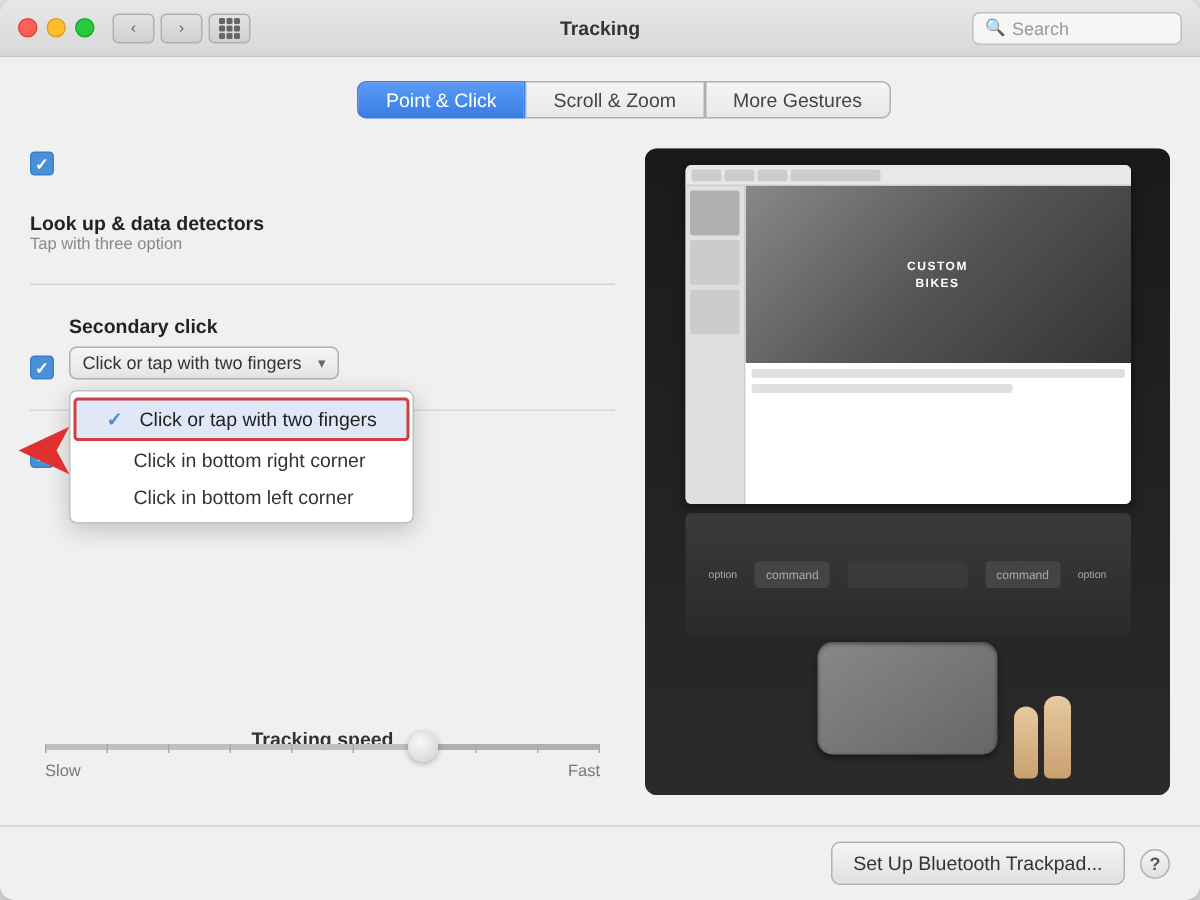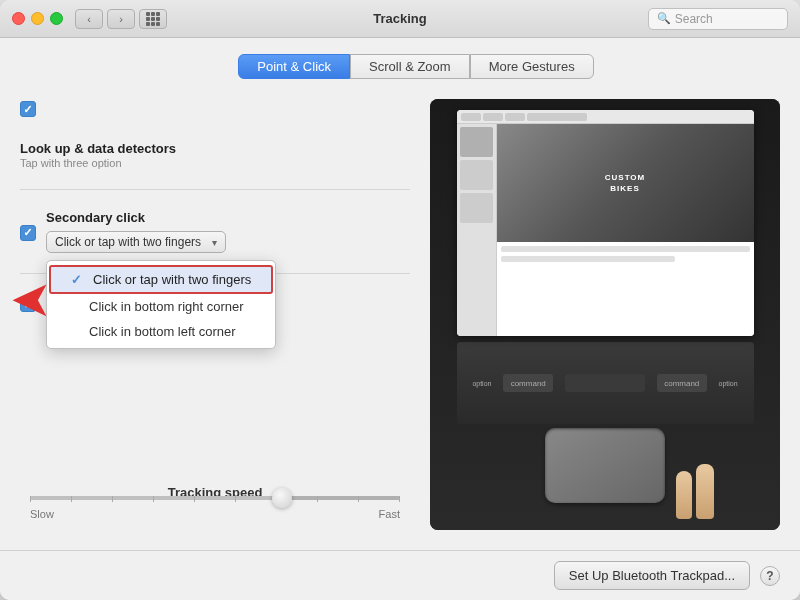--- a/index.html
+++ b/index.html
@@ -207,21 +207,21 @@
     }
 
     .setting-text p {
       font-size: 11px;
       color: #888;
     }
 
     
     .secondary-click-section {
       display: flex;
-      align-items: center;
+      align-items: flex-end;
       gap: 10px;
       position: relative;
     }
 
     .secondary-click-content {
       display: flex;
       flex-direction: column;
       gap: 6px;
     }
 

